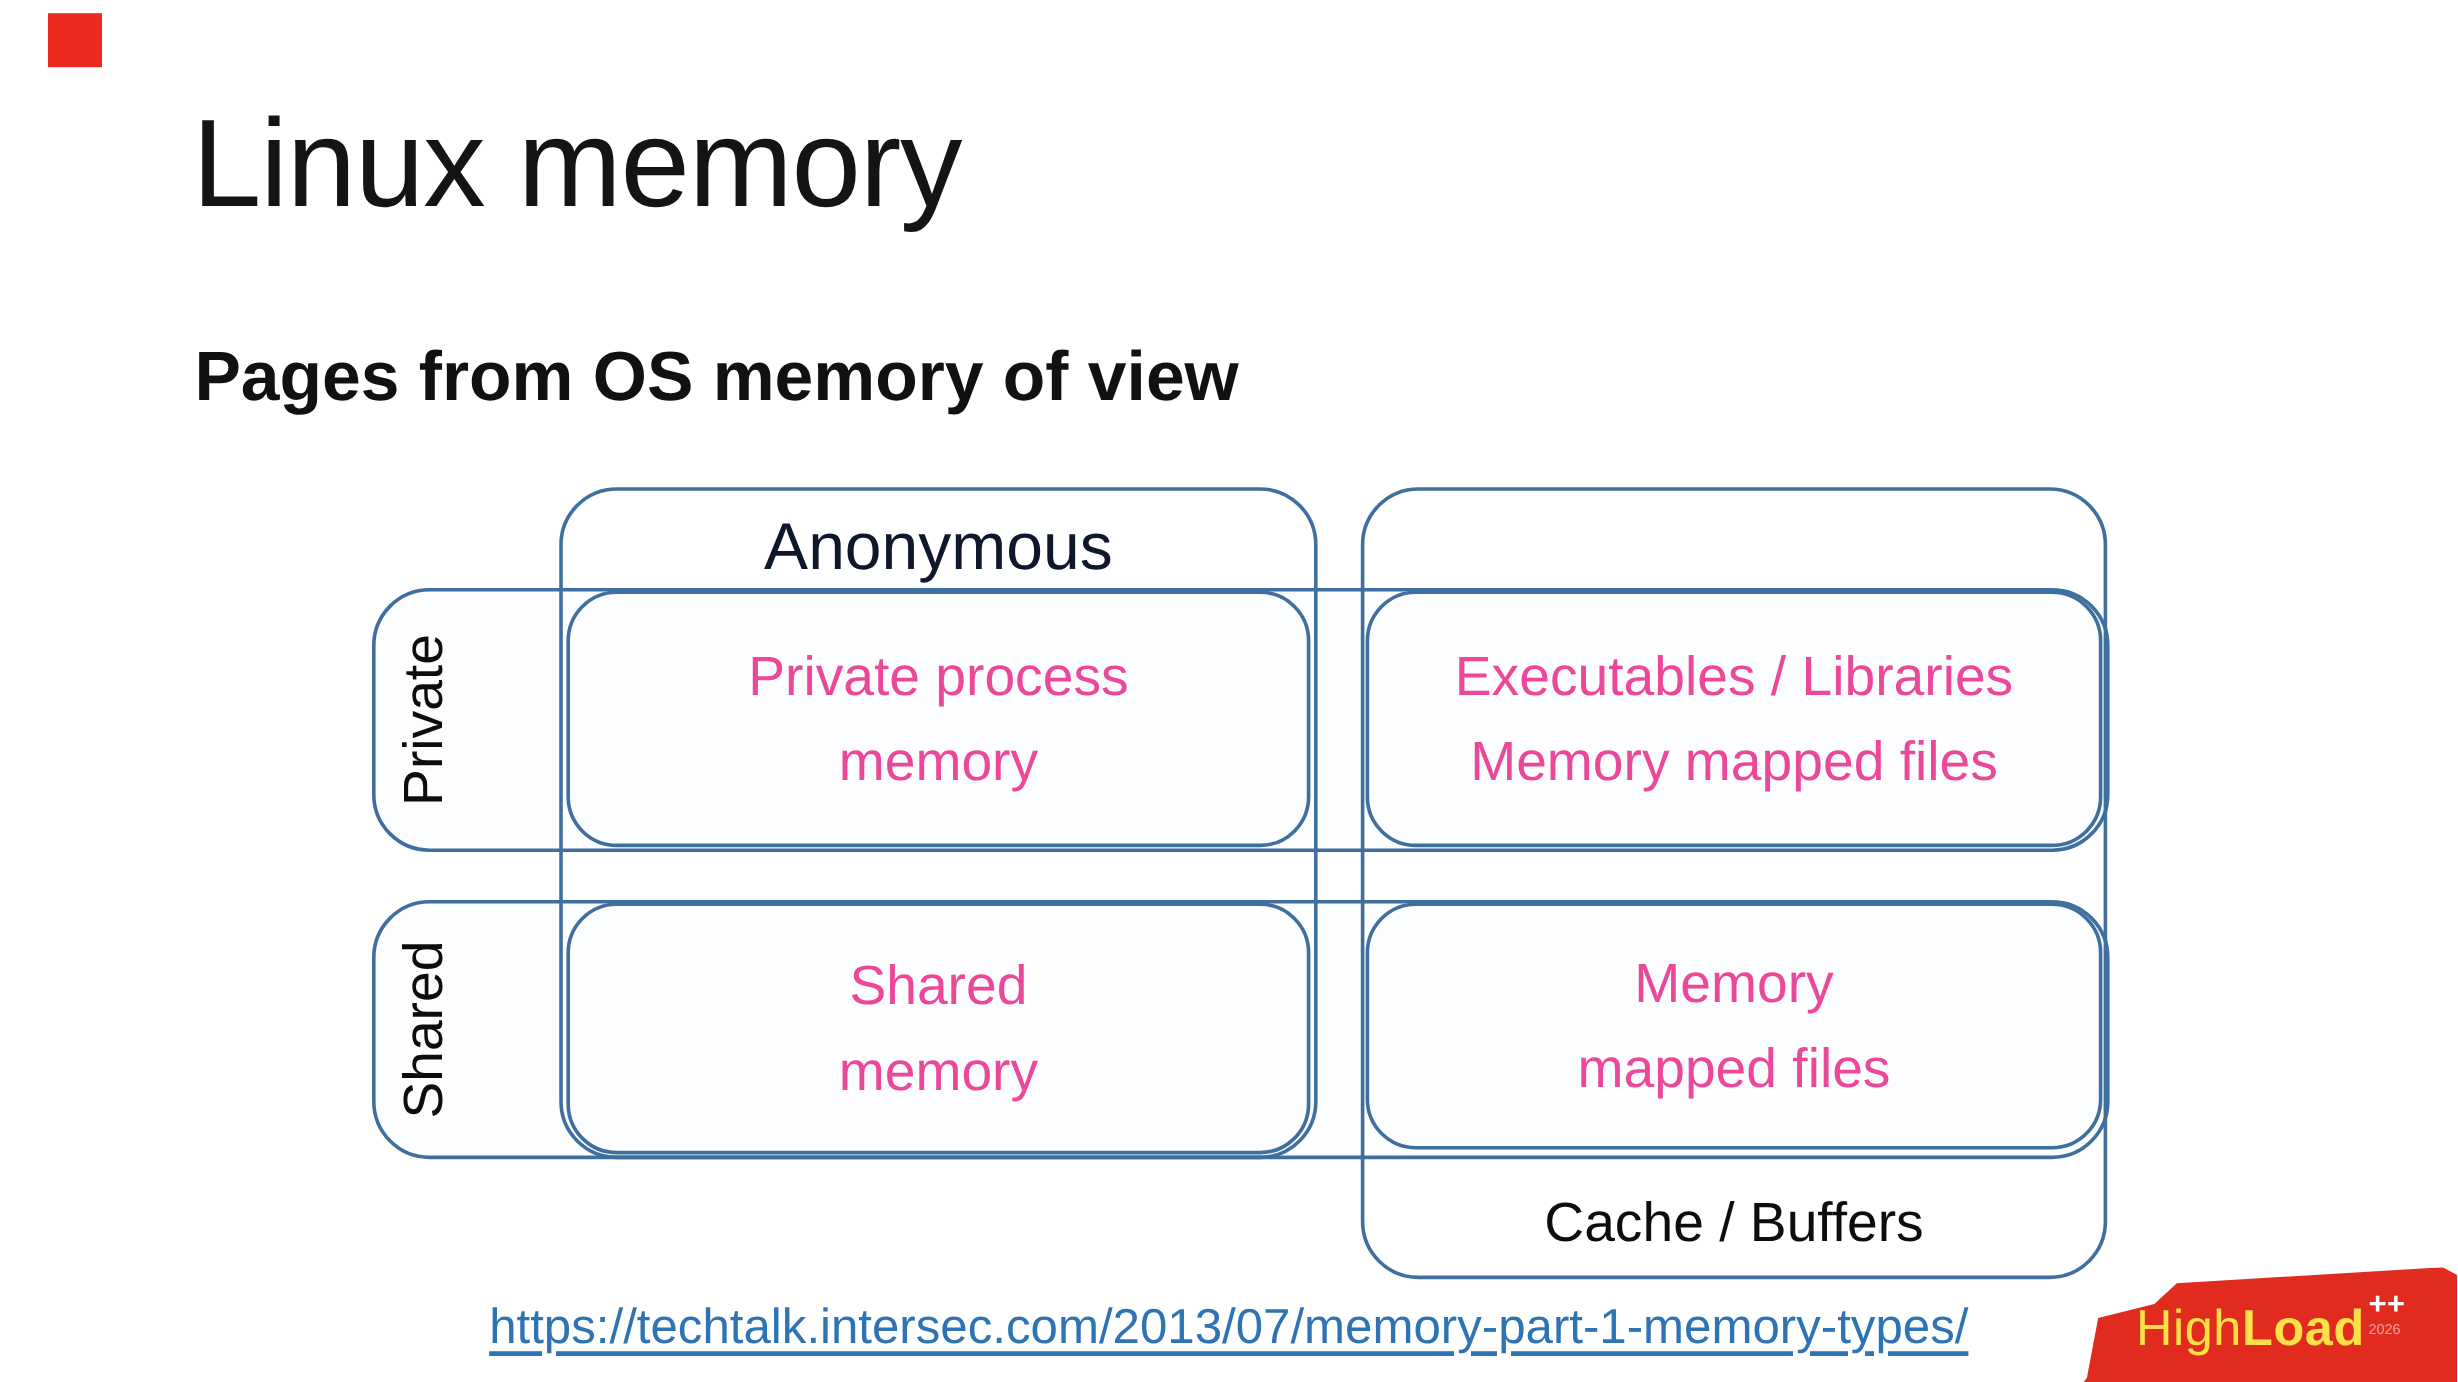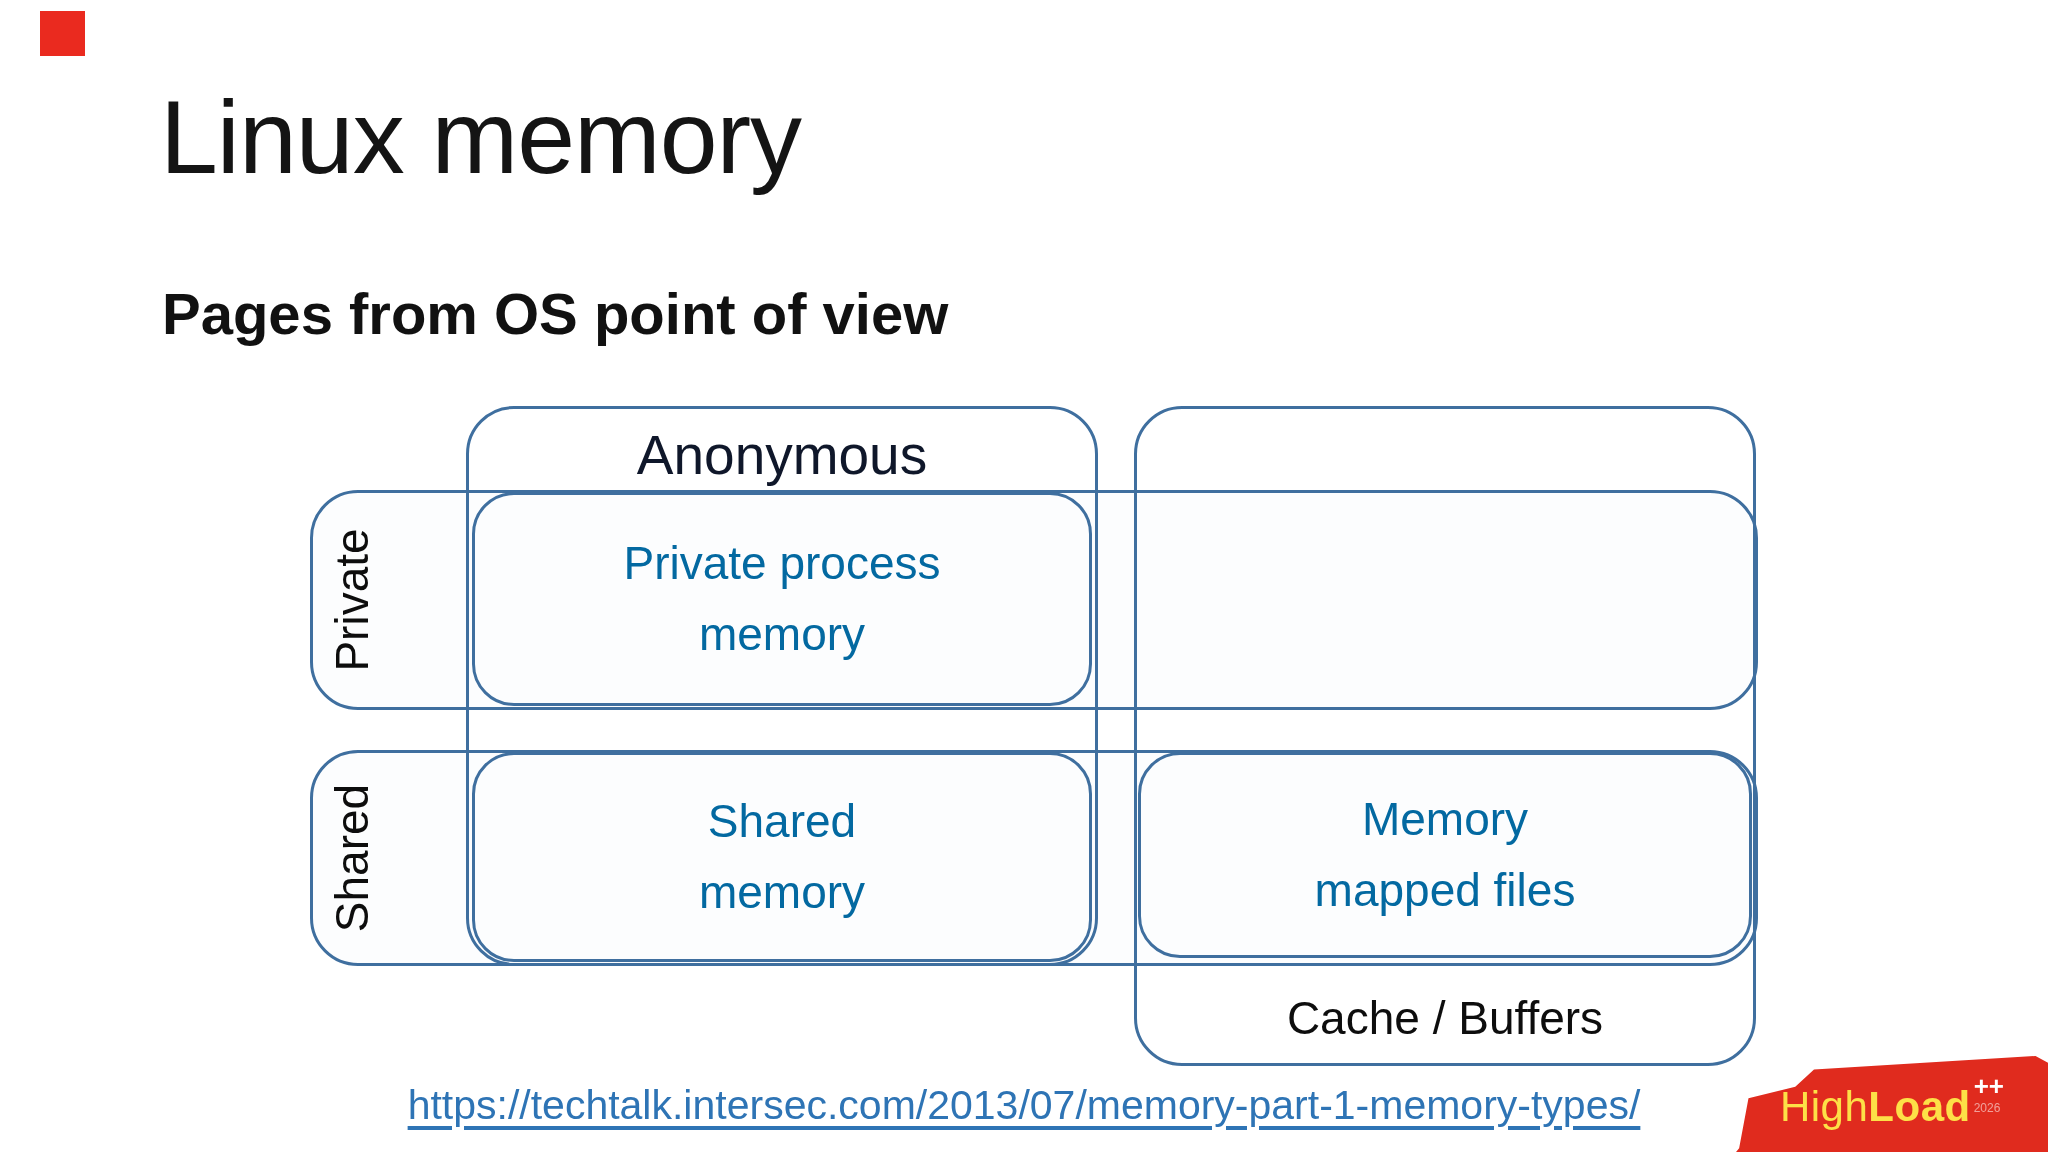--- a/index.html
+++ b/index.html
@@ -34,21 +34,21 @@
     display:flex;flex-direction:column;justify-content:center;align-items:center;
   }
   .colheader{
     position:absolute;height:86px;display:flex;align-items:center;justify-content:center;
     font-size:55px;color:#0f172a;
   }
   .rowlabel{
     position:absolute;transform:translate(-50%,-50%) rotate(-90deg);
     font-size:46px;color:#0d0d0d;white-space:nowrap;
   }
-  .cellline{font-size:46px;line-height:1.55;color:#0369a1;white-space:nowrap;text-align:center;}
+  .cellline{font-size:46px;line-height:1.55;color:#ec4899;white-space:nowrap;text-align:center;}
   .cache{
     position:absolute;display:flex;align-items:center;justify-content:center;
     font-size:46px;color:#0d0d0d;
   }
   .linkbar{position:absolute;left:0;top:1082px;width:100%;text-align:center;}
   .linkbar a{
     font-size:41px;color:var(--link);text-decoration:underline;
     text-underline-offset:7px;white-space:nowrap;
   }
   .logo{
@@ -64,40 +64,44 @@
   .logo-year{font-size:12px;font-weight:400;color:rgba(255,255,255,0.55);line-height:1;margin-top:3px;}
 </style>
 </head>
 <body>
 
 <div class="slide">
 
   <div class="marker"></div>
 
   <div class="title">Linux memory</div>
-  <div class="subtitle">Pages from OS point of view</div>
+  <div class="subtitle">Pages from OS memory of view</div>
 
   <div class="dbox" style="left:310px;top:490px;width:1448px;height:220px;"></div>
   <div class="dbox" style="left:310px;top:750px;width:1448px;height:216px;"></div>
 
   <div class="dbox" style="left:466px;top:406px;width:632px;height:560px;background:transparent;"></div>
   <div class="dbox" style="left:1134px;top:406px;width:622px;height:660px;background:transparent;"></div>
 
   <div class="colheader" style="left:466px;top:412px;width:632px;">
     <span>Anonymous</span>
   </div>
 
   <div class="rowlabel" style="left:352px;top:600px;">Private</div>
   <div class="rowlabel" style="left:352px;top:858px;">Shared</div>
 
   <div class="cellbox" style="left:472px;top:492px;width:620px;height:214px;">
     <span class="cellline">Private process</span>
     <span class="cellline">memory</span>
   </div>
 
+  <div class="cellbox" style="left:1138px;top:492px;width:614px;height:214px;">
+    <span class="cellline">Executables / Libraries</span>
+    <span class="cellline">Memory mapped files</span>
+  </div>
 
   <div class="cellbox" style="left:472px;top:752px;width:620px;height:210px;">
     <span class="cellline">Shared</span>
     <span class="cellline">memory</span>
   </div>
 
   <div class="cellbox" style="left:1138px;top:752px;width:614px;height:206px;">
     <span class="cellline">Memory</span>
     <span class="cellline">mapped files</span>
   </div>

